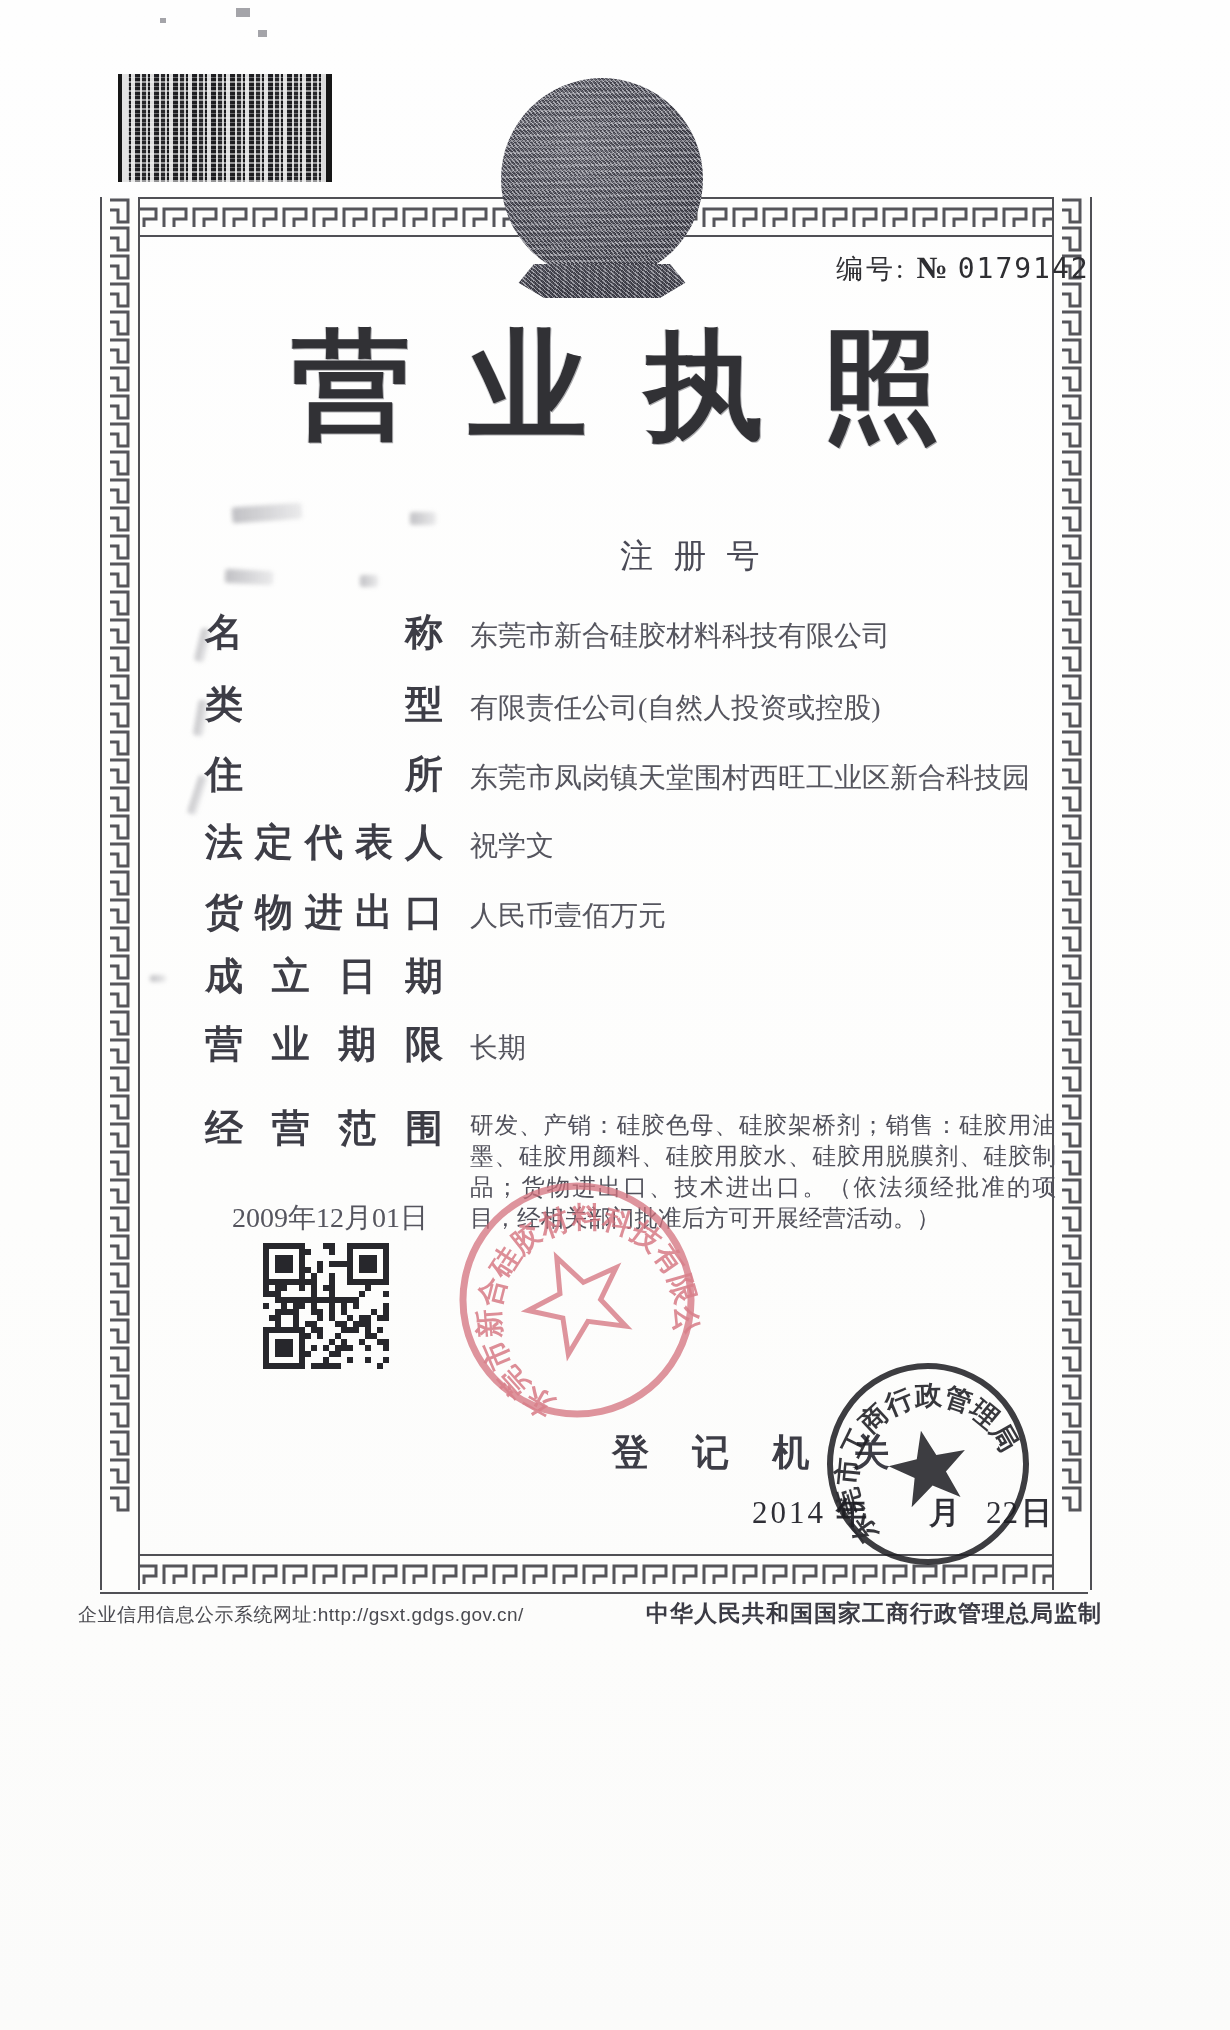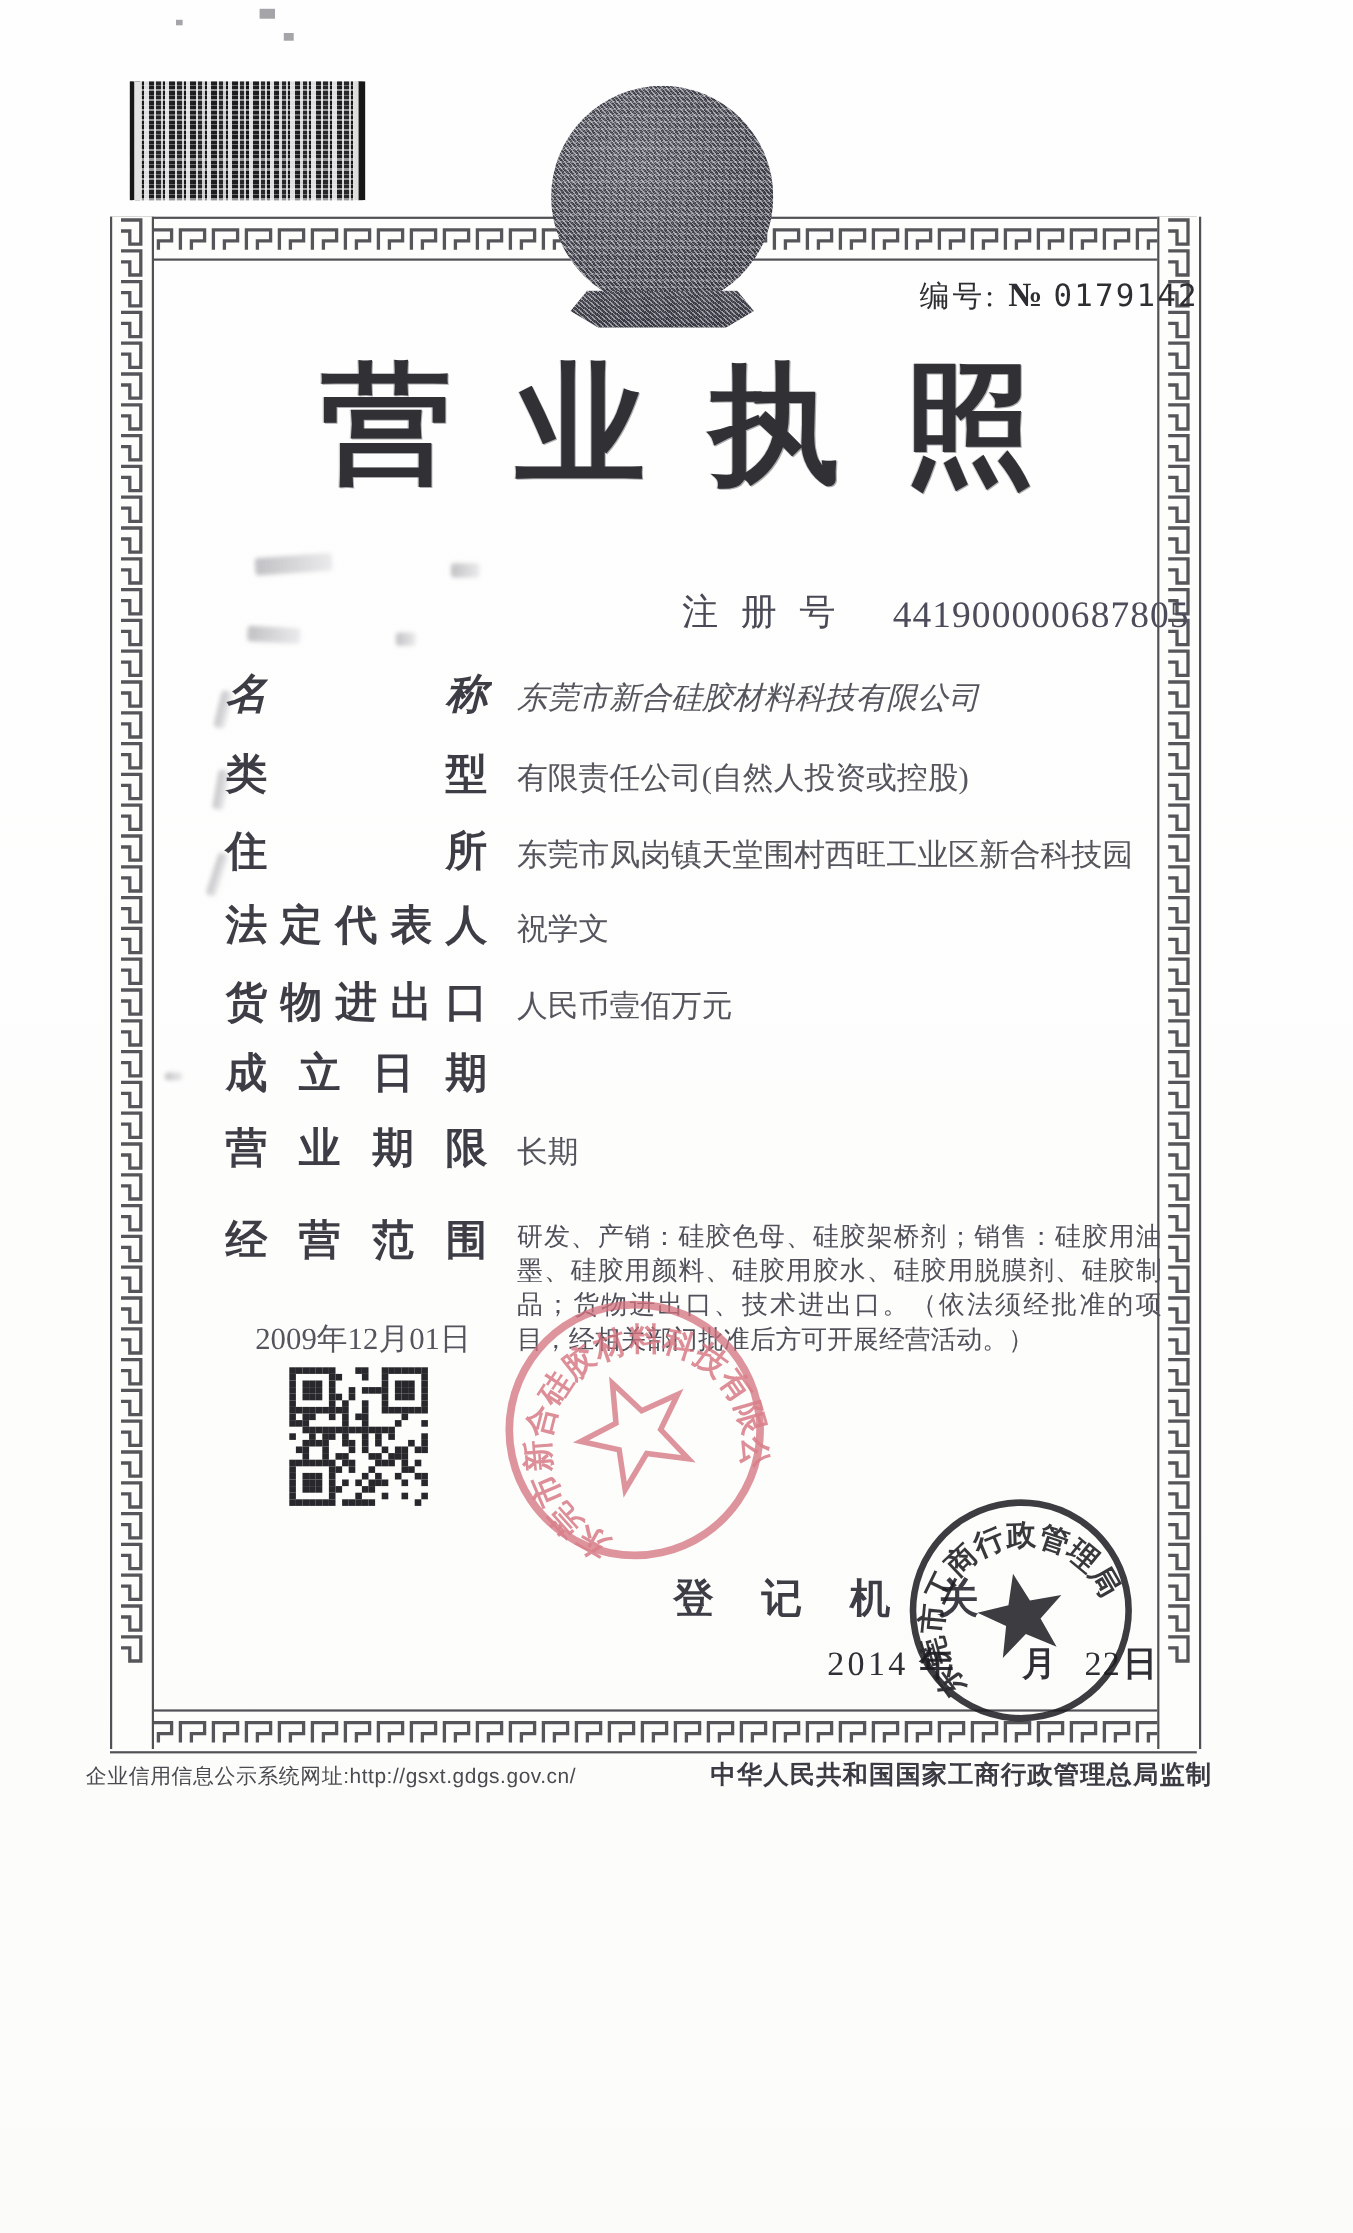--- a/index.html
+++ b/index.html
@@ -616,24 +616,23 @@
   <div class="smudge" style="left:410px;top:512px;width:26px;height:13px;"></div>
   <div class="smudge" style="left:225px;top:570px;width:48px;height:14px;transform:rotate(3deg);"></div>
   <div class="smudge" style="left:360px;top:575px;width:18px;height:12px;"></div>
   <div class="smudge" style="left:198px;top:628px;width:10px;height:34px;transform:rotate(14deg);"></div>
   <div class="smudge" style="left:196px;top:700px;width:10px;height:36px;transform:rotate(10deg);"></div>
   <div class="smudge" style="left:193px;top:775px;width:9px;height:40px;transform:rotate(18deg);"></div>
   <div class="smudge" style="left:150px;top:975px;width:16px;height:7px;"></div>
 
   <div class="regline">
     <span class="lbl">注 册 号</span>
-    <span class="num">441900000687805</span>
-  </div>
-
-  <div class="row" style="top:612px;font-style:italic;">
+  </div>
+
+  <div class="row" style="top:612px;">
     <div class="flabel">名称</div>
     <div class="fvalue">东莞市新合硅胶材料科技有限公司</div>
   </div>
   <div class="row" style="top:684px;">
     <div class="flabel">类型</div>
     <div class="fvalue">有限责任公司(自然人投资或控股)</div>
   </div>
   <div class="row" style="top:754px;">
     <div class="flabel">住所</div>
     <div class="fvalue">东莞市凤岗镇天堂围村西旺工业区新合科技园</div>

